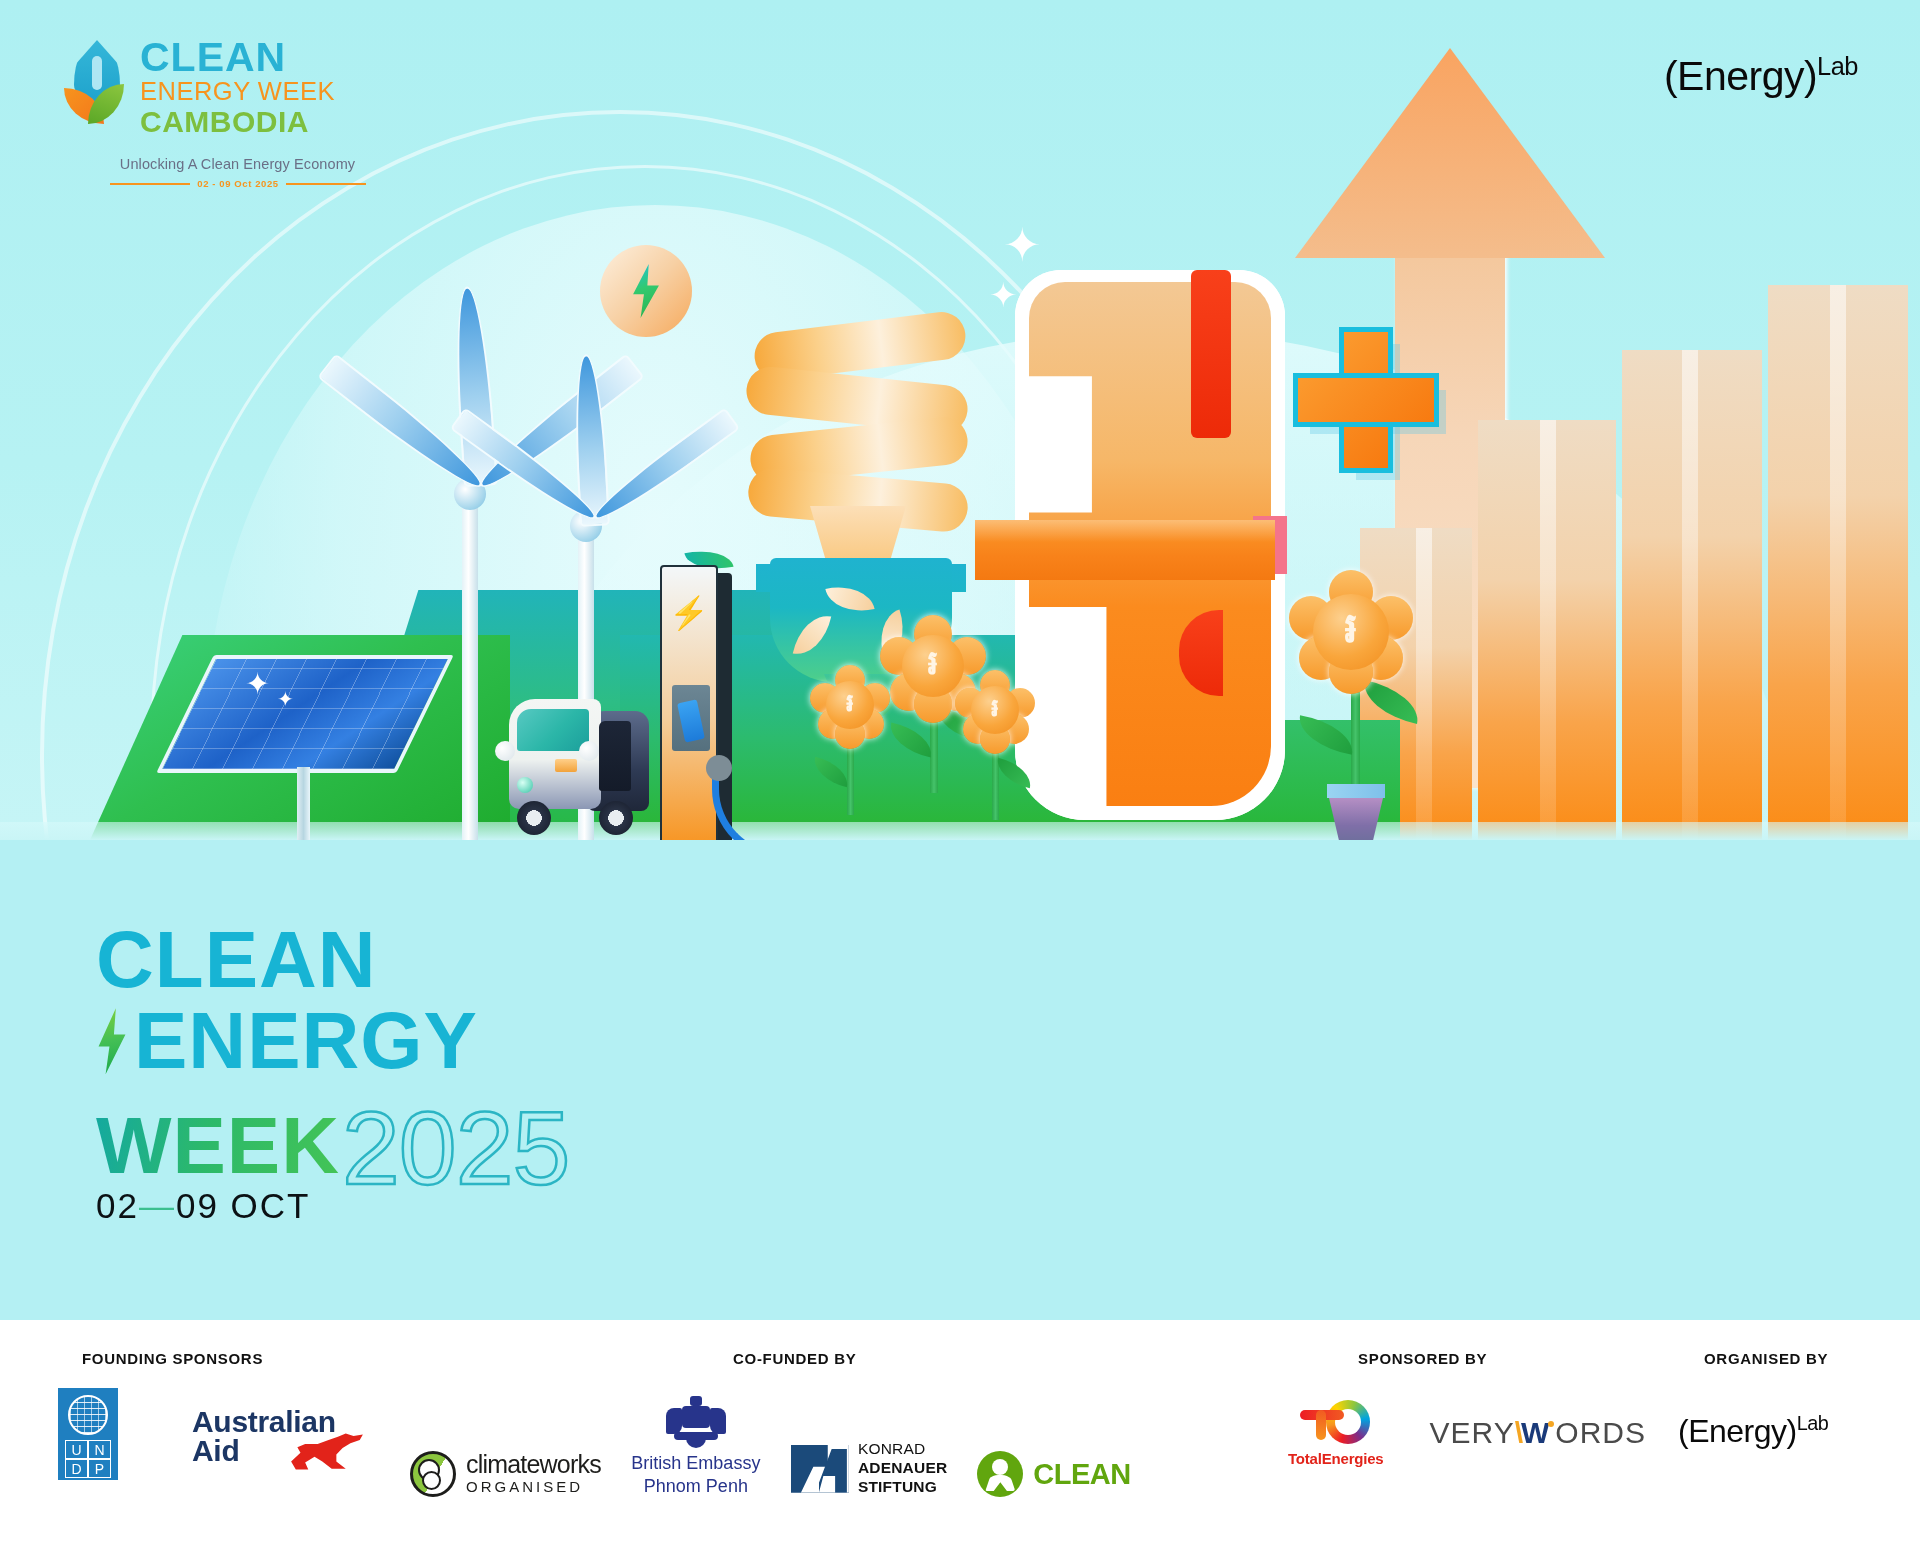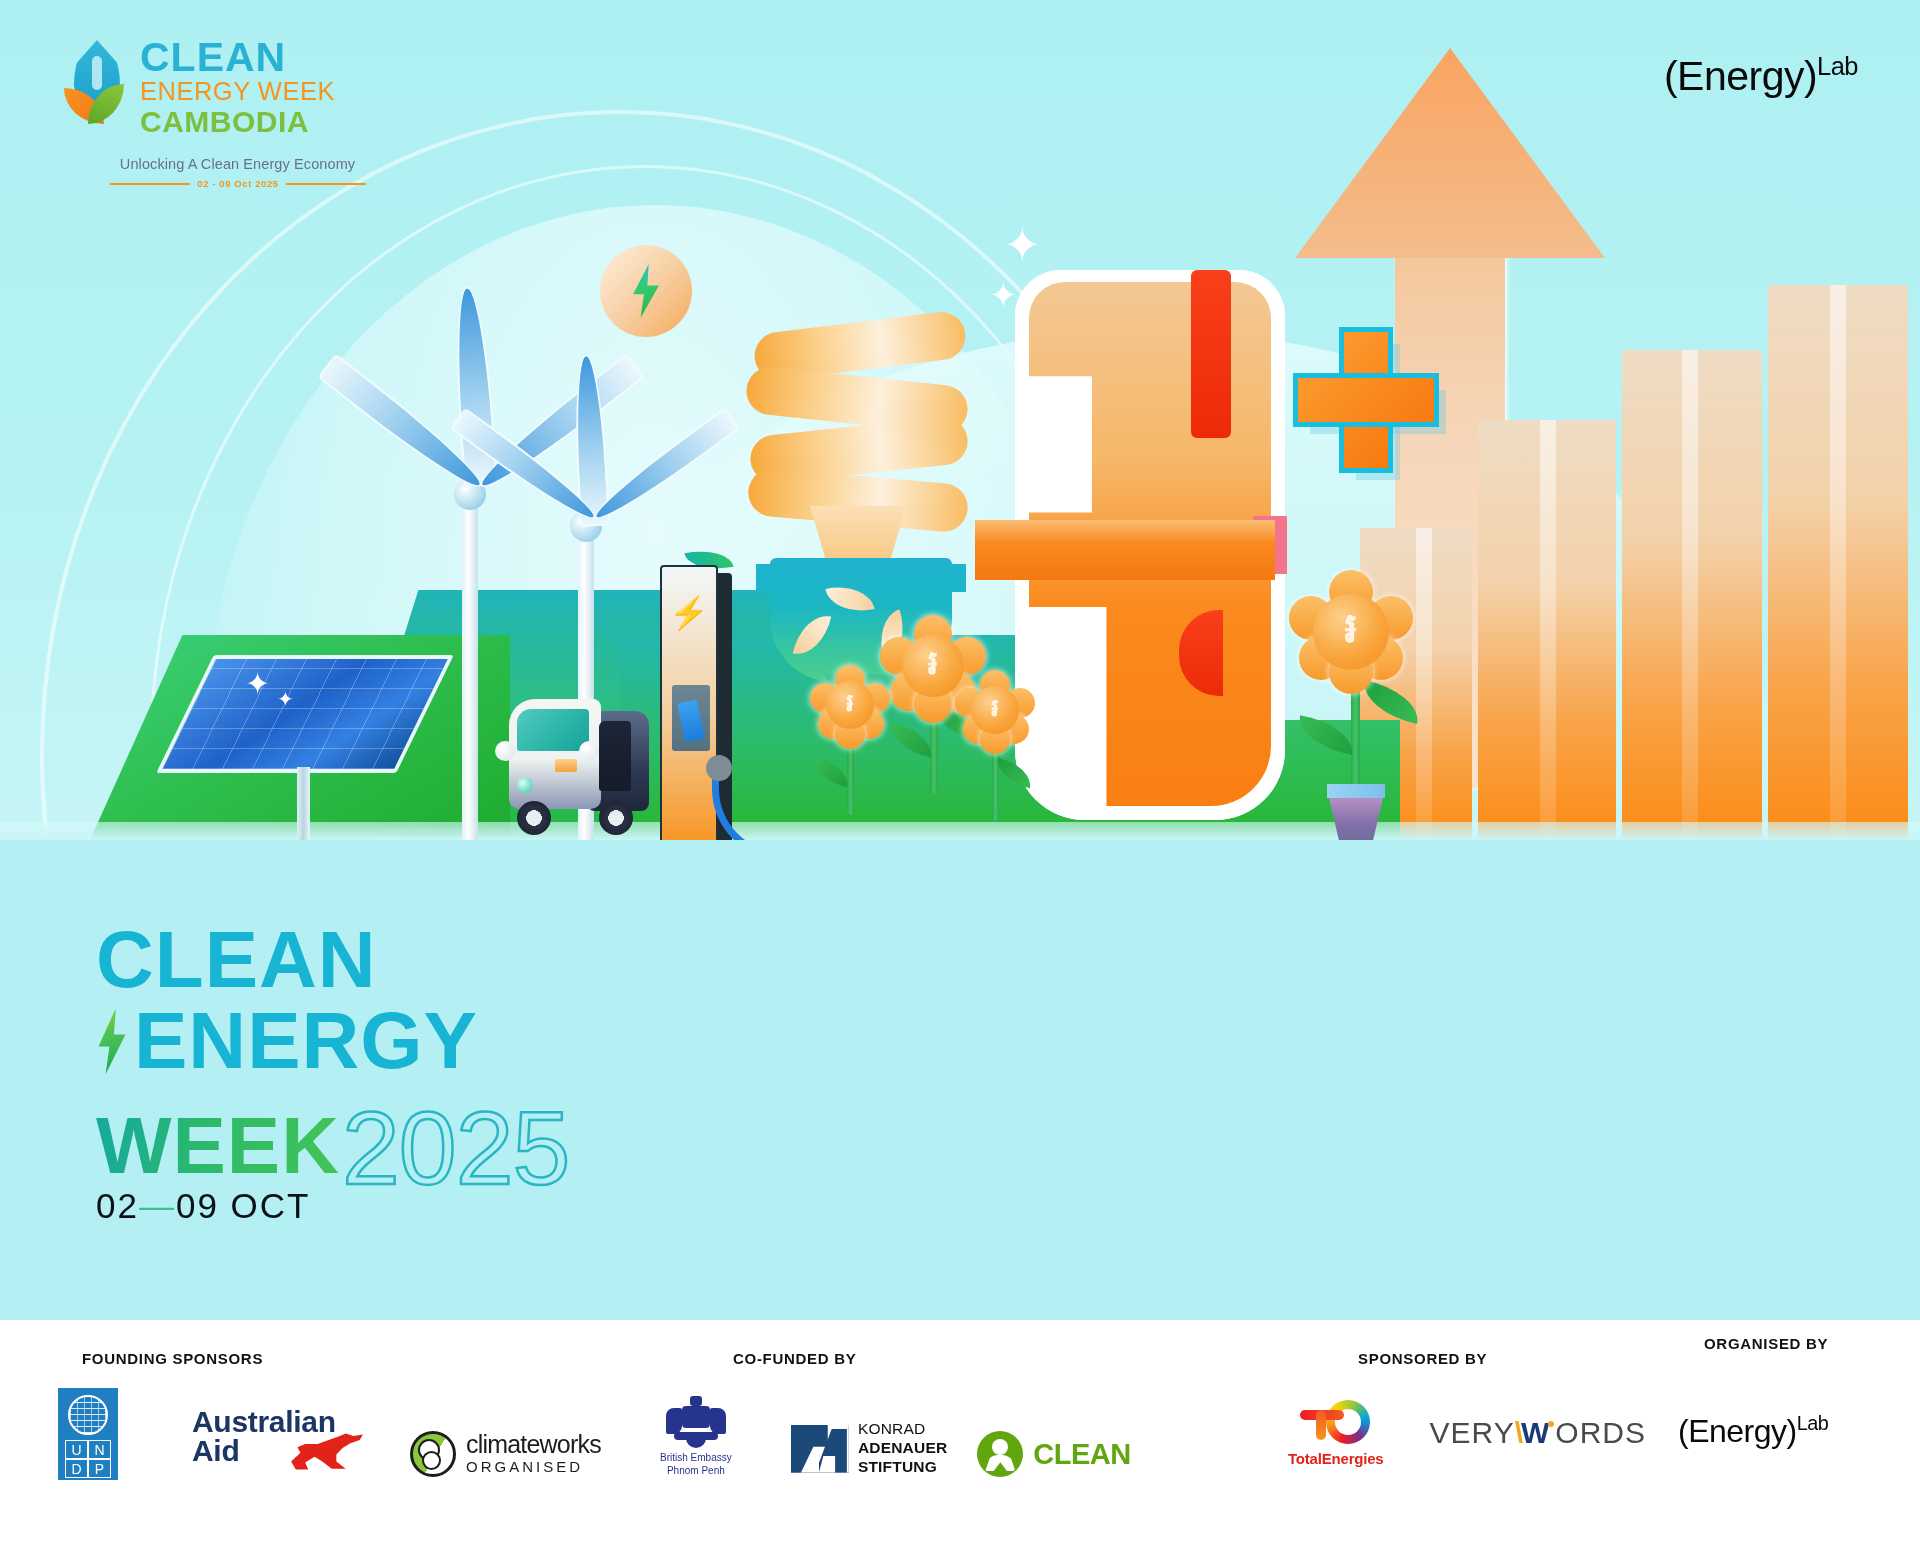--- a/index.html
+++ b/index.html
@@ -417,21 +417,21 @@
     background: linear-gradient(120deg,#8cc63f 55%, #ffffff 55%); }
   .cw-mark::before { content:''; position:absolute; left:5px; top:5px; width:18px; height:18px;
     border-radius:50%; border:2.5px solid #1d1d1b; background:#fff; }
   .cw-mark::after { content:''; position:absolute; left:9px; bottom:4px; width:15px; height:15px;
     border-radius:50%; border:2.5px solid #1d1d1b; background:#fff; }
   .cw-t1 { font-size: 25px; font-weight: 500; color:#1d1d1b; line-height:1; letter-spacing:-0.8px; }
   .cw-t2 { font-size: 15px; color:#1d1d1b; letter-spacing: 3px; line-height:1.3; }
   
   .crest { width: 64px; height: 52px; position:relative; }
   .crest-c { position:absolute; background:#27348b; }
-  .be-t { font-size: 10px; color:#27348b; line-height:1.25; }
+  .be-t { font-size: 18px; color:#27348b; line-height:1.25; }
   
   .kas-mark { width: 58px; height: 48px; background:#1b4a7a; position:relative;
     clip-path: polygon(0 0, 100% 0, 100% 100%, 0 100%); }
   .kas-mark::after { content:''; position:absolute; left: 10px; top:0; width: 48px; height:48px;
     background:#ffffff; clip-path: polygon(56% 0, 100% 0, 100% 100%, 0 100%, 26% 46%, 56% 46%); }
   .kas-mark::before { content:''; position:absolute; right: 2px; top: 4px; width: 28px; height: 44px;
     background:#1b4a7a; clip-path: polygon(46% 0, 100% 0, 100% 100%, 58% 100%, 58% 62%, 16% 62%, 0 100%, 0 78%); z-index:2;}
   .kas-t { font-size: 15.5px; color:#111; line-height:1.22; letter-spacing:0.2px; }
   .kas-b { font-weight: bold; }
   
@@ -771,19 +771,19 @@
         <div class="te-mark" style="margin:0 auto;">
           <div class="te-ring"></div>
           <div class="te-bar"></div>
           <div class="te-stem"></div>
         </div>
         <div class="te-t">TotalEnergies</div>
       </div>
       <div class="vw-t"><span>VERY</span><span class="vw-y">\</span><span class="vw-w">W</span><span class="vw-dot"></span><span>ORDS</span></div>
     </div>
 
-    <div class="f-head" style="left:1704px; top:15px;">ORGANISED BY</div>
+    <div class="f-head" style="left:1704px; top:30px;">ORGANISED BY</div>
     <div class="f-logos" style="left:1678px; top:92px;">
       <div class="elab-f"><span>(Energy)</span><span class="elab-sup">Lab</span></div>
     </div>
   </div>
 
 </div>
 
 </body></html>

